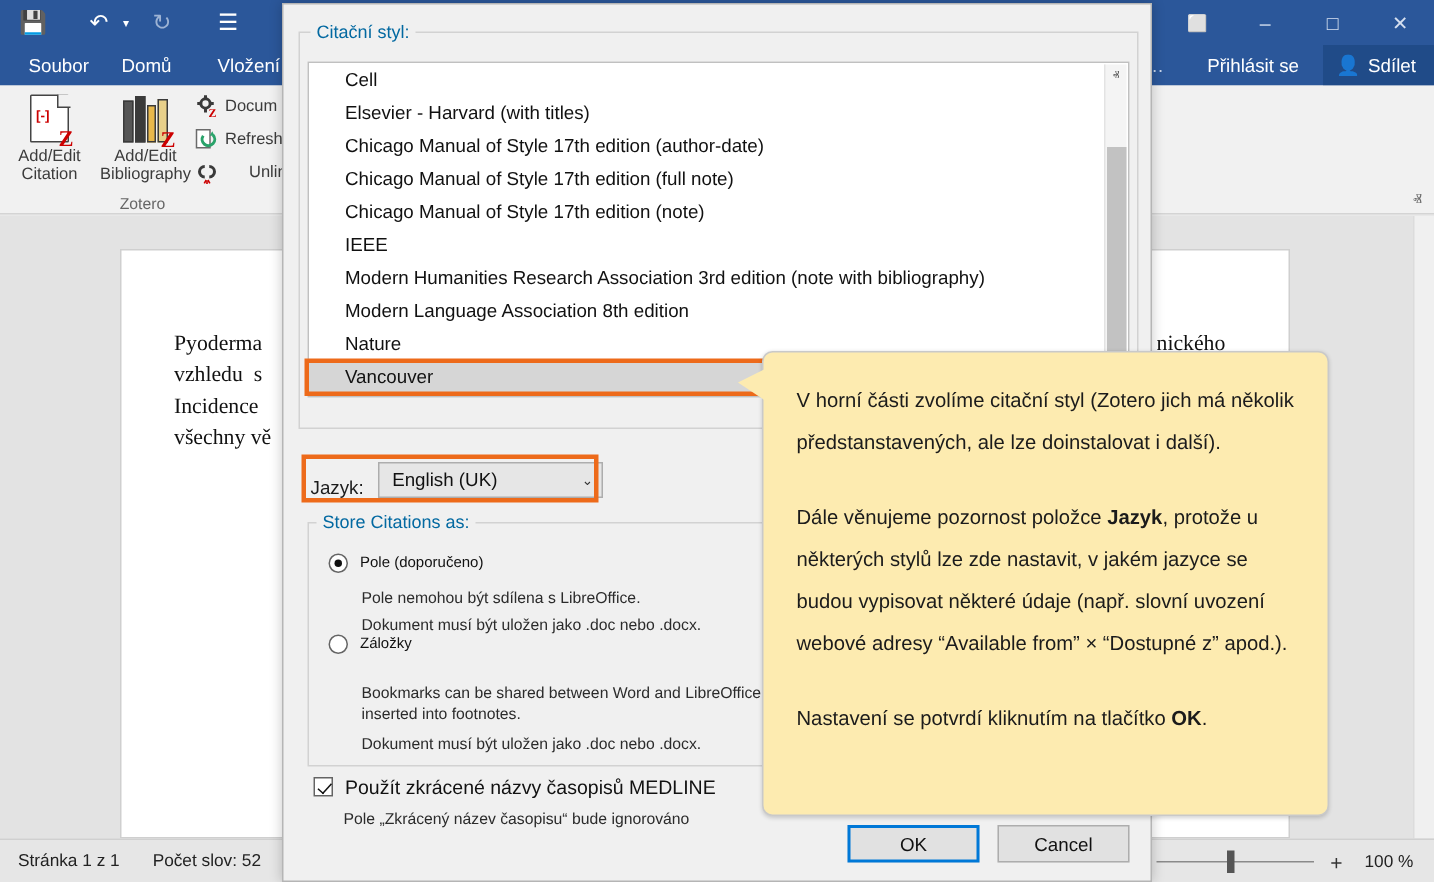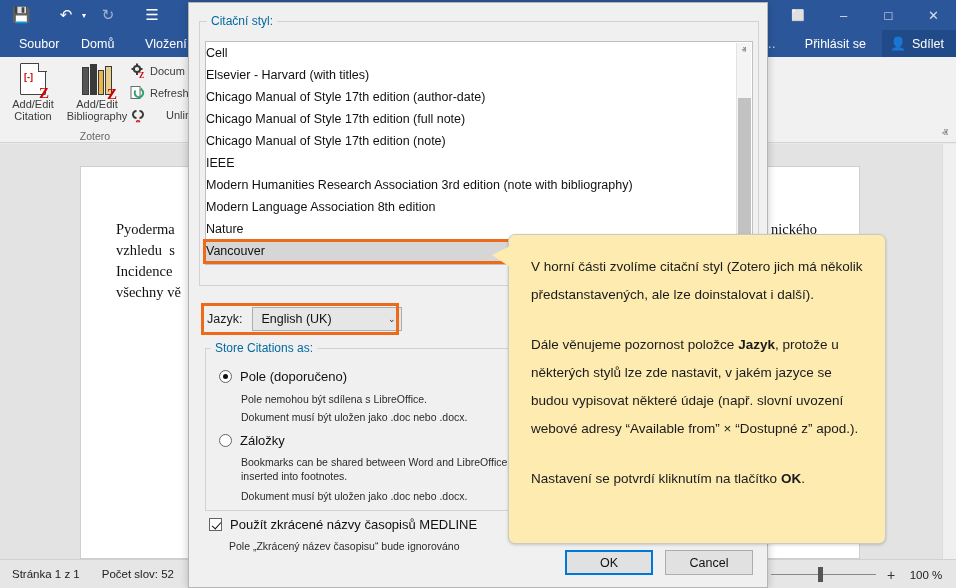--- a/index.html
+++ b/index.html
@@ -178,21 +178,21 @@
   .legend {
     position: absolute; background: #f0f0f0; padding: 0 4px;
     font-size: 12px; color: #0369a1;
   }
 
   .style-list {
     position: absolute; left: 16px; top: 38px; width: 548px; height: 224px;
     background: #fff; border: 1px solid #c0c0c0; overflow: hidden;
   }
   .style-item {
-    height: 22px; line-height: 22px; padding-left: 0;
+    height: 22px; line-height: 22px; padding-left: 24px;
     font-size: 12.5px; color: #111; white-space: nowrap;
   }
   .style-item.selected { background: #d6d6d6; }
   .list-scroll {
     position: absolute; right: 1px; top: 1px; width: 15px; height: 222px;
     background: #f4f4f4; border-left: 1px solid #e3e3e3;
   }
   .list-scroll .up {
     height: 15px; display: flex; align-items: center; justify-content: center;
     font-size: 9px; color: #505050;
@@ -200,34 +200,34 @@
   .list-scroll .thumb {
     position: absolute; left: 1px; top: 55px; width: 13px; height: 158px; background: #c2c2c2;
   }
 
   .hl-box {
     position: absolute; border: 3px solid #ed6a1a; pointer-events: none;
   }
 
   .lang-row {
     position: absolute; left: 18px; top: 303px; height: 26px;
-    display: flex; align-items: center; gap: 10px;
+    display: flex; align-items: flex-end; gap: 10px;
   }
   .lang-label { font-size: 12.5px; color: #1b1b1b; }
   .lang-select {
     width: 150px; height: 24px; background: #e6e6e6; border: 1px solid #adadad;
     display: flex; align-items: center; justify-content: space-between;
     padding: 0 6px 0 8px; font-size: 12.5px; color: #111;
   }
   .lang-select .chev { font-size: 9px; color: #333; }
 
   .store-fs { left: 16px; top: 345px; width: 490px; height: 163px; }
   .radio-row {
     position: absolute; display: flex; align-items: center; gap: 8px;
-    font-size: 13px; color: #111;
+    font-size: 10px; color: #111;
   }
   .radio {
     width: 13px; height: 13px; border: 1px solid #646464; border-radius: 50%;
     background: #fff; position: relative; flex: 0 0 13px;
   }
   .radio.on::after {
     content: ""; position: absolute; left: 3px; top: 3px;
     width: 5px; height: 5px; border-radius: 50%; background: #111;
   }
   .sub-note {
@@ -457,21 +457,21 @@
     <div class="fieldset store-fs"></div>
     <div class="legend" style="left:22px;top:338px;">Store Citations as:</div>
 
     <div class="radio-row" style="left:30px;top:366px;">
       <span class="radio on"></span>
       <span>Pole (doporučeno)</span>
     </div>
     <div class="sub-note" style="left:52px;top:389px;">Pole nemohou být sdílena s LibreOffice.</div>
     <div class="sub-note" style="left:52px;top:407px;">Dokument musí být uložen jako .doc nebo .docx.</div>
 
-    <div class="radio-row" style="left:30px;top:430px;">
+    <div class="radio-row" style="left:30px;top:420px;">
       <span class="radio"></span>
       <span>Záložky</span>
     </div>
     <div class="sub-note" style="left:52px;top:452px;">Bookmarks can be shared between Word and LibreOffice, but may</div>
     <div class="sub-note" style="left:52px;top:466px;">inserted into footnotes.</div>
     <div class="sub-note" style="left:52px;top:486px;">Dokument musí být uložen jako .doc nebo .docx.</div>
 
     <div class="check-row">
       <span class="checkbox on"></span>
       <span>Použít zkrácené názvy časopisů MEDLINE</span>

